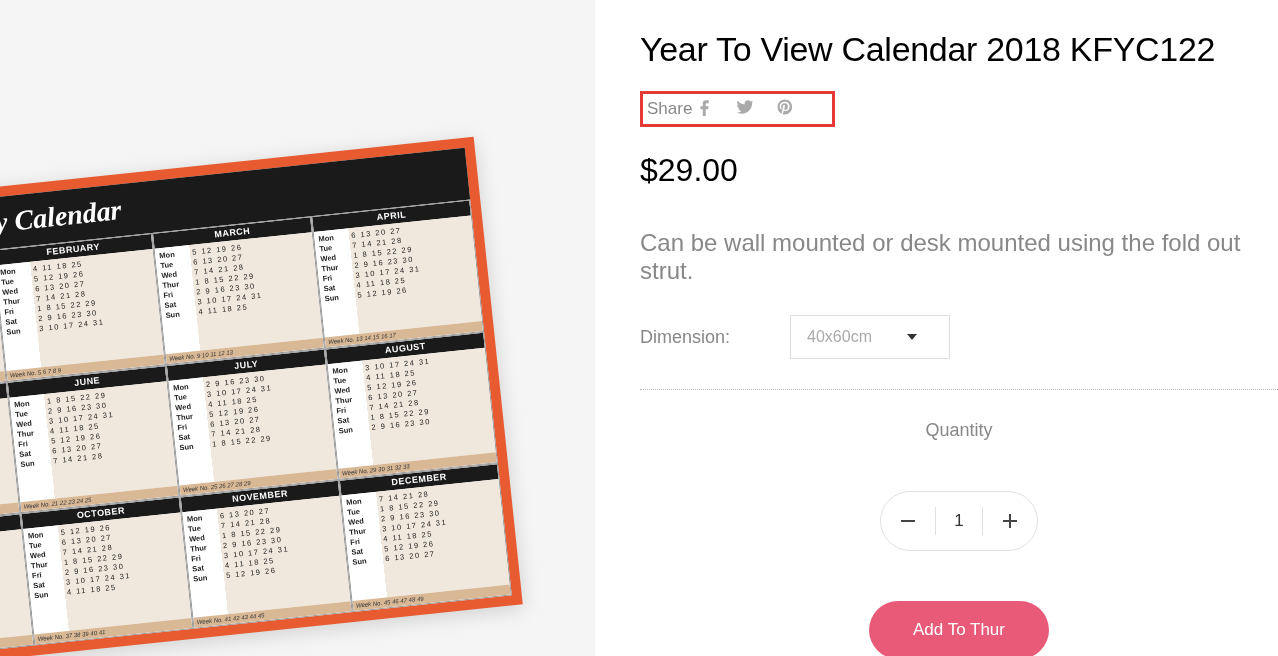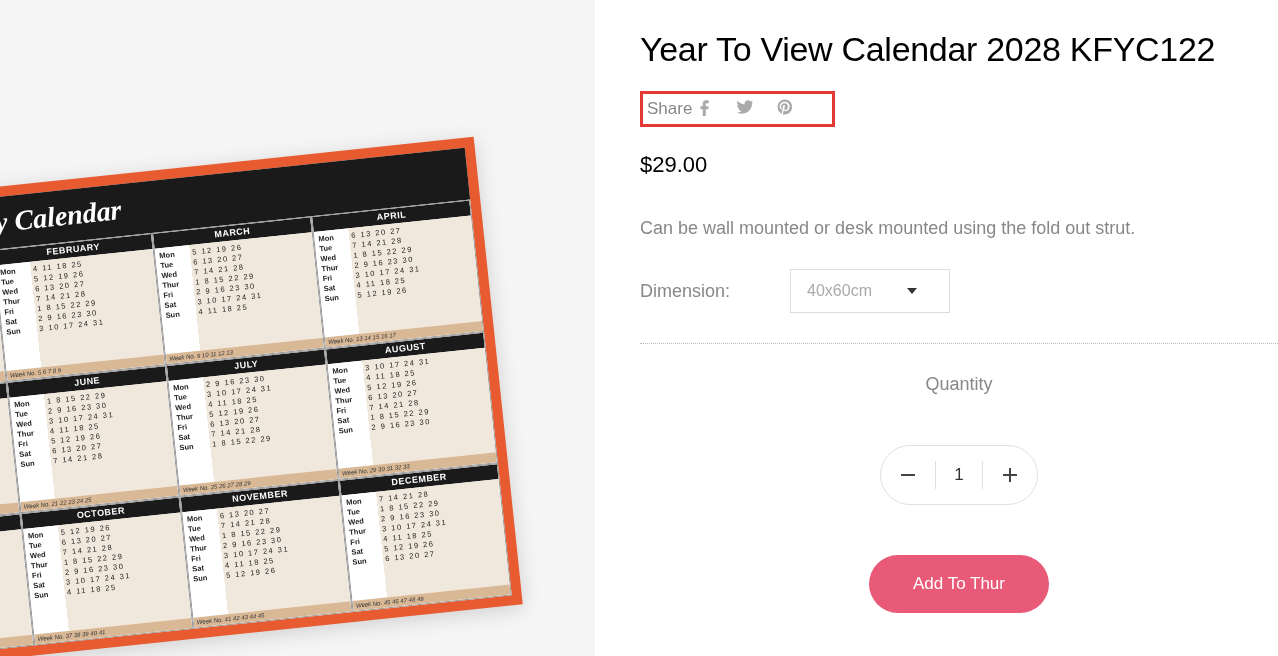--- a/index.html
+++ b/index.html
@@ -5,22 +5,22 @@
   * { box-sizing: border-box; margin: 0; padding: 0; }
   body { font-family: -apple-system, BlinkMacSystemFont, "Segoe UI", Arial, sans-serif; background: #fff; color: #222; width: 1278px; height: 656px; overflow: hidden; }
   .container { display: flex; }
   .left-col { width: 595px; height: 656px; background: #f5f5f5; position: relative; overflow: hidden; }
   .right-col { flex: 1; padding: 30px 0 0 45px; }
   .title { font-size: 34px; font-weight: 400; color: #000; margin-bottom: 22px; letter-spacing: -0.3px; }
   .share-row { display: flex; align-items: center; gap: 4px; padding: 4px 10px 4px 0; margin-bottom: 25px; border: 3px solid #e53935; width: fit-content; padding: 4px 38px 4px 4px; }
   .share-label { color: #888; font-size: 17px; }
   .share-icons { display: flex; gap: 22px; }
   .share-icons svg { width: 18px; height: 18px; fill: #aaa; cursor: pointer; }
-  .price { font-size: 22px; font-weight: 400; color: #000; margin-bottom: 40px; }
-  .desc { color: #888; font-size: 18px; margin-bottom: 30px; }
+  .price { font-size: 32px; font-weight: 400; color: #000; margin-bottom: 40px; }
+  .desc { color: #888; font-size: 24px; margin-bottom: 30px; }
   .dimension-row { display: flex; align-items: center; gap: 60px; margin-bottom: 30px; }
   .dim-label { color: #888; font-size: 18px; }
   .dim-select { border: 1px solid #ddd; background: #fff; padding: 12px 32px 12px 16px; color: #aaa; font-size: 16px; position: relative; display: flex; align-items: center; gap: 35px; }
   .dim-select .caret { border-left: 5px solid transparent; border-right: 5px solid transparent; border-top: 6px solid #333; }
   hr.dotted { border: none; border-top: 1px dotted #bbb; margin: 30px 0; }
   .qty-row { display: flex; align-items: center; gap: 50px; margin-bottom: 20px; flex-direction: column; }
   .qty-label { color: #888; font-size: 18px; }
   .qty-control { display: flex; align-items: center; border: 1px solid #e0e0e0; border-radius: 32px; padding: 0; }
   .qty-btn { width: 54px; height: 58px; background: none; border: none; font-size: 18px; color: #444; cursor: pointer; display: flex; align-items: center; justify-content: center; }
   .qty-sep { width: 1px; height: 28px; background: #e0e0e0; }
@@ -416,21 +416,21 @@
                 </div>
               </div>
               <div class="month-foot">Week No. 45  46  47  48  49</div>
             </div>
           </div>
       </div>
     </div>
   </div>
 
   <div class="right-col">
-    <h1 class="title">Year To View Calendar 2028 KFYC122</h1>
+    <h1 class="title">Year To View Calendar 2018 KFYC122</h1>
 
     <div class="share-row">
       <span class="share-label">Share</span>
       <div class="share-icons">
         <span>
           <svg viewBox="0 0 24 24">
               <path d="M13 3h4v4h-3c-.6 0-1 .4-1 1v3h4l-.6 4H13v9h-4v-9H6v-4h3V7c0-2.2 1.8-4 4-4z"></path>
             </svg>
         </span>
         <span>

